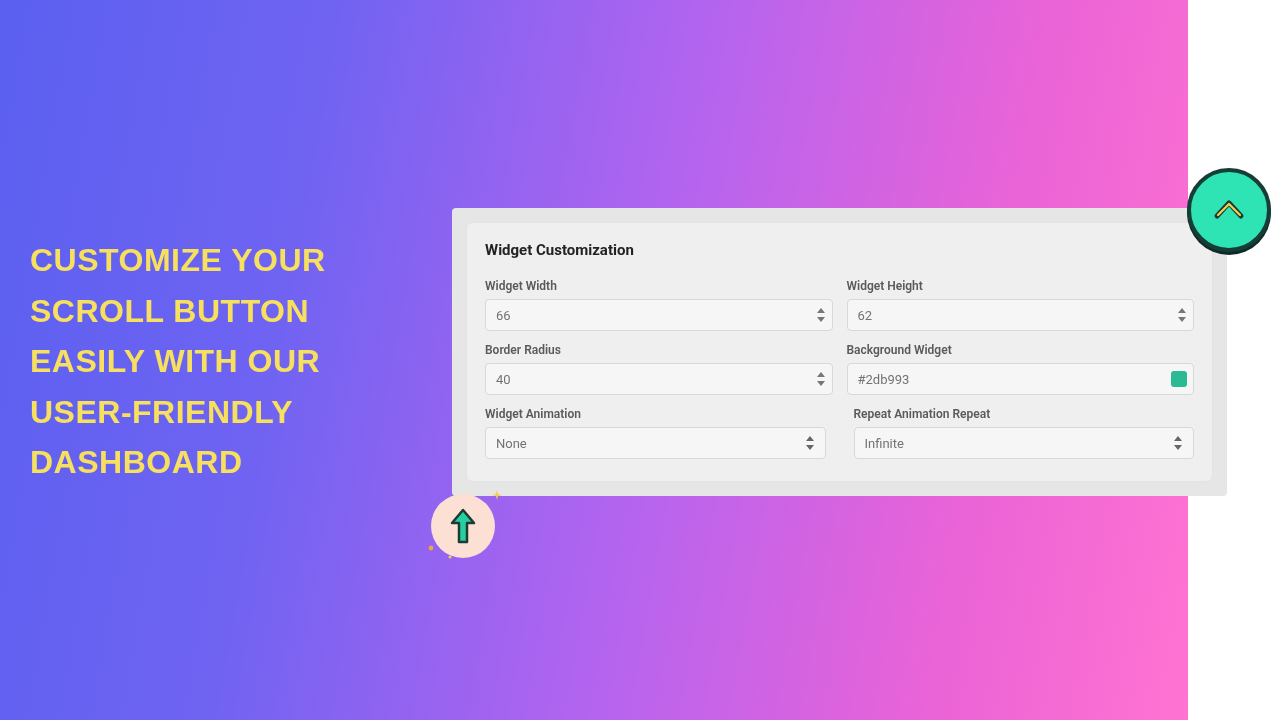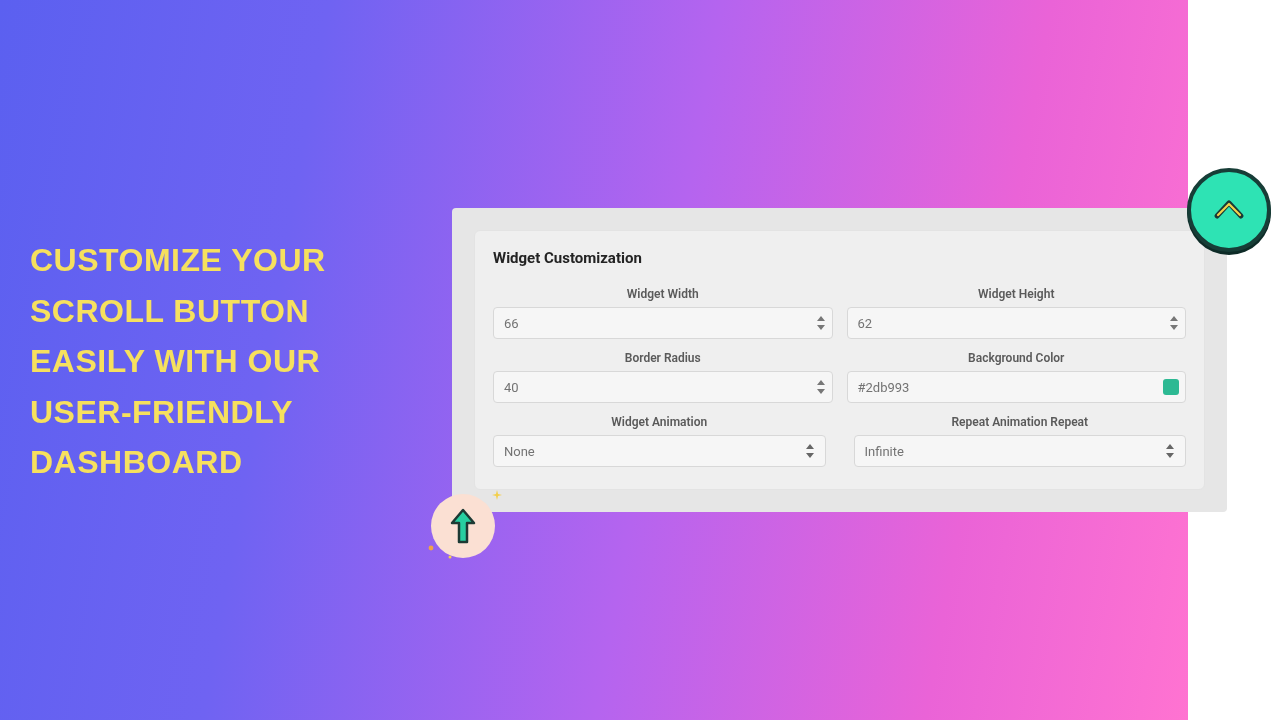--- a/index.html
+++ b/index.html
@@ -29,21 +29,21 @@
     text-transform: uppercase;
     font-family: Arial, Helvetica, sans-serif;
   }
   .panel-outer {
     position: absolute;
     left: 452px;
     top: 208px;
     width: 775px;
     background: #e6e6e6;
     border-radius: 4px;
-    padding: 22px;
+    padding: 14px;
     box-sizing: border-box;
   }
   .panel-inner {
     background: #efefef;
     border-radius: 6px;
     padding: 18px 18px 22px 18px;
     border: 1px solid #e3e3e3;
   }
   .panel-title {
     font-size: 15px;
@@ -53,21 +53,20 @@
   }
   .row {
     display: flex;
     gap: 14px;
     margin-bottom: 12px;
   }
   .field {
     display: flex;
     flex-direction: column;
     flex: 1 1 0;
-    text-align: center;
   }
   .label {
     font-size: 12px;
     color: #5a5a5a;
     font-weight: 600;
     margin-bottom: 6px;
   }
   .control {
     position: relative;
     height: 30px;
@@ -166,21 +165,21 @@
         <div class="field">
           <div class="label">Border Radius</div>
           <div class="control">
             <span>40</span>
             <svg class="spinner" viewBox="0 0 10 16">
                 <path d="M5 1 L9 6 H1 Z M5 15 L1 10 H9 Z" fill="#777"></path>
               </svg>
           </div>
         </div>
         <div class="field">
-          <div class="label">Background Color</div>
+          <div class="label">Background Widget</div>
           <div class="control">
             <span>#2db993</span>
             <span class="color-swatch" style="background:#2db993;"></span>
           </div>
         </div>
       </div>
 
       <div class="row" style="margin-bottom:0;gap:28px;">
         <div class="field">
           <div class="label">Widget Animation</div>

